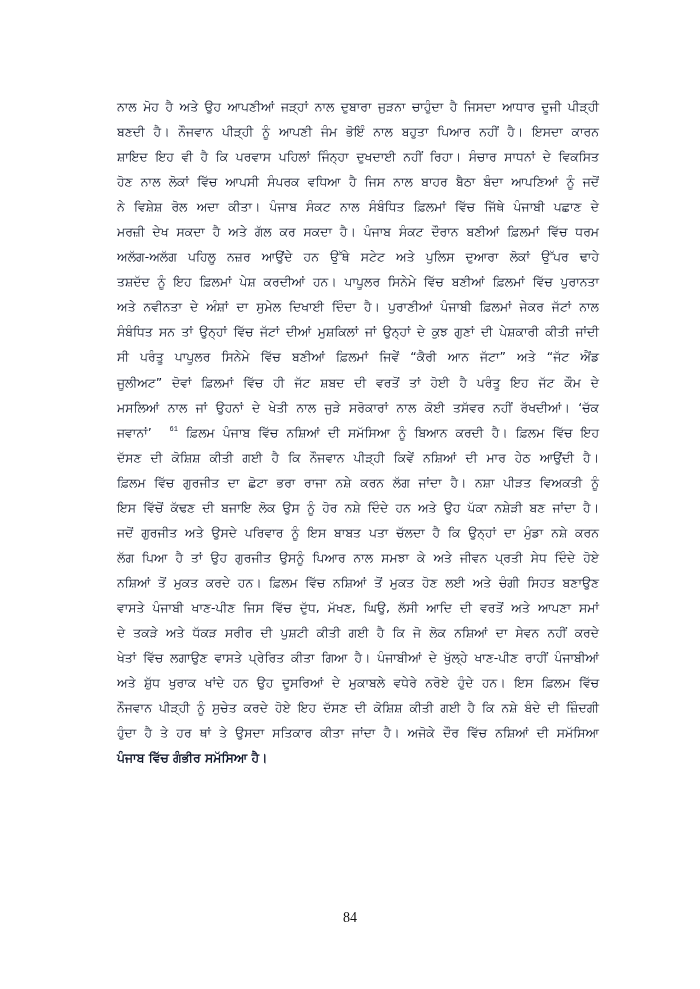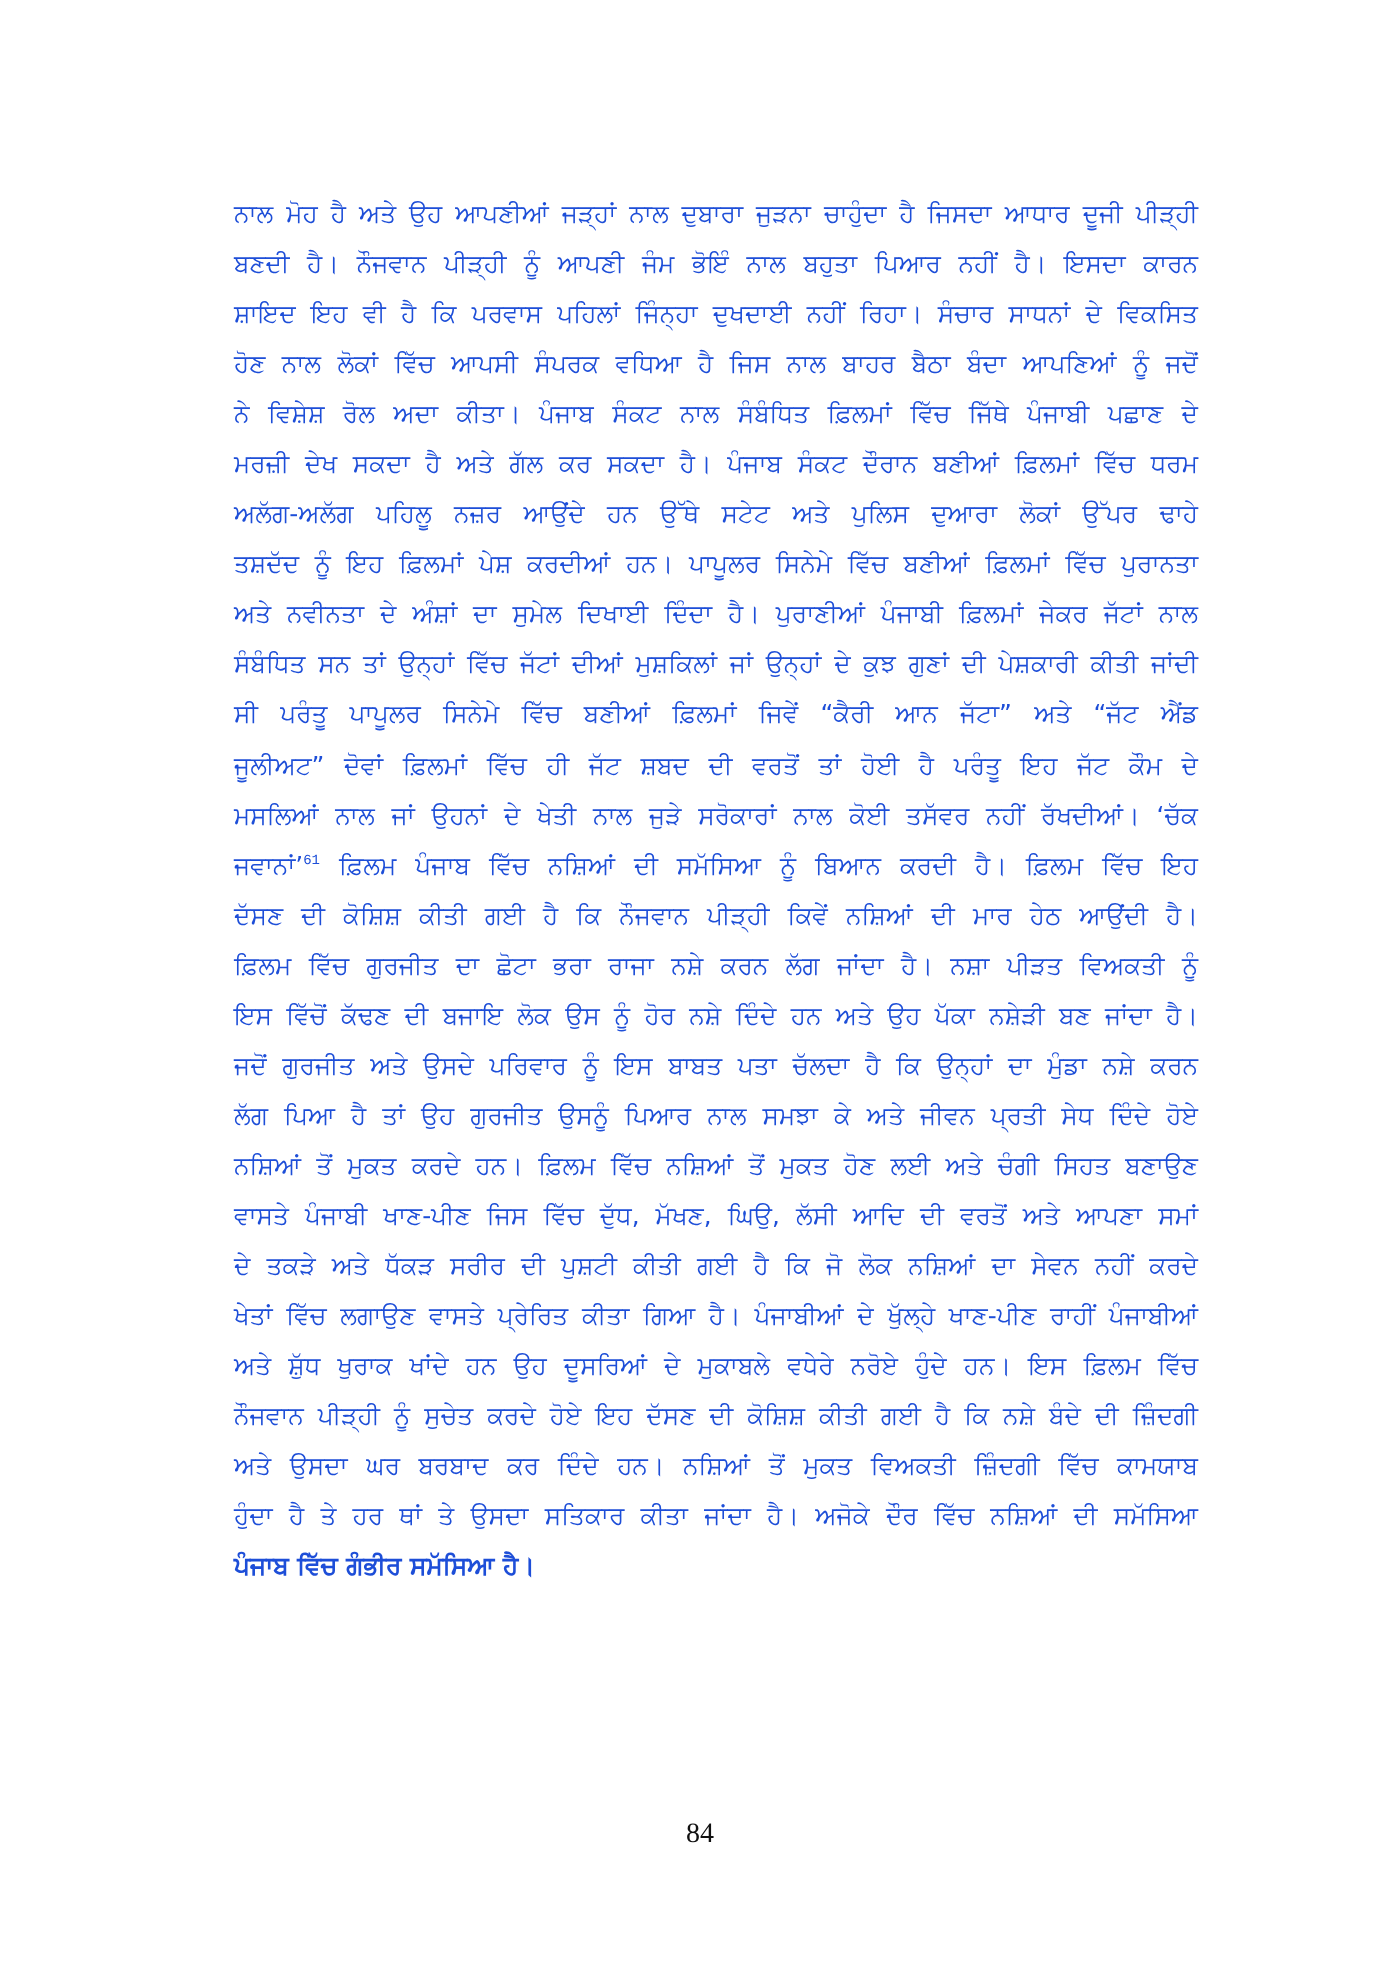--- a/index.html
+++ b/index.html
@@ -4,29 +4,29 @@
 <style>
   html, body { margin: 0; padding: 0; background: #ffffff; }
   body { width: 700px; height: 989px; position: relative; overflow: hidden; }
   .page {
     position: absolute; left: 0; top: 0; width: 700px; height: 989px;
     background: #ffffff;
   }
   .body-text {
     position: absolute; left: 117px; top: 94px; width: 482px;
     font-family: "DejaVu Sans", sans-serif;
-    font-size: 12.4px; line-height: 25.05px; color: #1d4ed8;
+    font-size: 12.4px; line-height: 25.05px; color: #0f172a;
   }
   .line {
     display: block; white-space: nowrap;
     text-align: justify; text-align-last: justify;
     height: 25.05px;
   }
   .line.last { text-align-last: left; font-weight: bold; }
-  sup { font-size: 7px; line-height: 0; font-family: Liberation Mono, monospace; }
+  sup { font-size: 7px; line-height: 0; font-family: Liberation Mono, monospace; margin-left: 18px; }
   .page-number {
     position: absolute; left: 0; width: 700px; top: 910px;
     text-align: center;
     font-family: "Liberation Serif", serif; font-size: 14px; color: #111;
   }
 </style>
 </head>
 <body>
 
 <div class="page">
@@ -49,19 +49,18 @@
     <span class="line">ਫ਼ਿਲਮ ਵਿੱਚ ਗੁਰਜੀਤ ਦਾ ਛੋਟਾ ਭਰਾ ਰਾਜਾ ਨਸ਼ੇ ਕਰਨ ਲੱਗ ਜਾਂਦਾ ਹੈ। ਨਸ਼ਾ ਪੀੜਤ ਵਿਅਕਤੀ ਨੂੰ</span>
     <span class="line">ਇਸ ਵਿੱਚੋਂ ਕੱਢਣ ਦੀ ਬਜਾਇ ਲੋਕ ਉਸ ਨੂੰ ਹੋਰ ਨਸ਼ੇ ਦਿੰਦੇ ਹਨ ਅਤੇ ਉਹ ਪੱਕਾ ਨਸ਼ੇੜੀ ਬਣ ਜਾਂਦਾ ਹੈ।</span>
     <span class="line">ਜਦੋਂ ਗੁਰਜੀਤ ਅਤੇ ਉਸਦੇ ਪਰਿਵਾਰ ਨੂੰ ਇਸ ਬਾਬਤ ਪਤਾ ਚੱਲਦਾ ਹੈ ਕਿ ਉਨ੍ਹਾਂ ਦਾ ਮੁੰਡਾ ਨਸ਼ੇ ਕਰਨ</span>
     <span class="line">ਲੱਗ ਪਿਆ ਹੈ ਤਾਂ ਉਹ ਗੁਰਜੀਤ ਉਸਨੂੰ ਪਿਆਰ ਨਾਲ ਸਮਝਾ ਕੇ ਅਤੇ ਜੀਵਨ ਪ੍ਰਤੀ ਸੇਧ ਦਿੰਦੇ ਹੋਏ</span>
     <span class="line">ਨਸ਼ਿਆਂ ਤੋਂ ਮੁਕਤ ਕਰਦੇ ਹਨ। ਫ਼ਿਲਮ ਵਿੱਚ ਨਸ਼ਿਆਂ ਤੋਂ ਮੁਕਤ ਹੋਣ ਲਈ ਅਤੇ ਚੰਗੀ ਸਿਹਤ ਬਣਾਉਣ</span>
     <span class="line">ਵਾਸਤੇ ਪੰਜਾਬੀ ਖਾਣ-ਪੀਣ ਜਿਸ ਵਿੱਚ ਦੁੱਧ, ਮੱਖਣ, ਘਿਉ, ਲੱਸੀ ਆਦਿ ਦੀ ਵਰਤੋਂ ਅਤੇ ਆਪਣਾ ਸਮਾਂ</span>
     <span class="line">ਦੇ ਤਕੜੇ ਅਤੇ ਧੱਕੜ ਸਰੀਰ ਦੀ ਪੁਸ਼ਟੀ ਕੀਤੀ ਗਈ ਹੈ ਕਿ ਜੋ ਲੋਕ ਨਸ਼ਿਆਂ ਦਾ ਸੇਵਨ ਨਹੀਂ ਕਰਦੇ</span>
     <span class="line">ਖੇਤਾਂ ਵਿੱਚ ਲਗਾਉਣ ਵਾਸਤੇ ਪ੍ਰੇਰਿਤ ਕੀਤਾ ਗਿਆ ਹੈ। ਪੰਜਾਬੀਆਂ ਦੇ ਖੁੱਲ੍ਹੇ ਖਾਣ-ਪੀਣ ਰਾਹੀਂ ਪੰਜਾਬੀਆਂ</span>
     <span class="line">ਅਤੇ ਸ਼ੁੱਧ ਖੁਰਾਕ ਖਾਂਦੇ ਹਨ ਉਹ ਦੂਸਰਿਆਂ ਦੇ ਮੁਕਾਬਲੇ ਵਧੇਰੇ ਨਰੋਏ ਹੁੰਦੇ ਹਨ। ਇਸ ਫ਼ਿਲਮ ਵਿੱਚ</span>
     <span class="line">ਨੌਜਵਾਨ ਪੀੜ੍ਹੀ ਨੂੰ ਸੁਚੇਤ ਕਰਦੇ ਹੋਏ ਇਹ ਦੱਸਣ ਦੀ ਕੋਸ਼ਿਸ਼ ਕੀਤੀ ਗਈ ਹੈ ਕਿ ਨਸ਼ੇ ਬੰਦੇ ਦੀ ਜ਼ਿੰਦਗੀ</span>
-    <span class="line">ਅਤੇ ਉਸਦਾ ਘਰ ਬਰਬਾਦ ਕਰ ਦਿੰਦੇ ਹਨ। ਨਸ਼ਿਆਂ ਤੋਂ ਮੁਕਤ ਵਿਅਕਤੀ ਜ਼ਿੰਦਗੀ ਵਿੱਚ ਕਾਮਯਾਬ</span>
     <span class="line">ਹੁੰਦਾ ਹੈ ਤੇ ਹਰ ਥਾਂ ਤੇ ਉਸਦਾ ਸਤਿਕਾਰ ਕੀਤਾ ਜਾਂਦਾ ਹੈ। ਅਜੋਕੇ ਦੌਰ ਵਿੱਚ ਨਸ਼ਿਆਂ ਦੀ ਸਮੱਸਿਆ</span>
     <span class="line last">ਪੰਜਾਬ ਵਿੱਚ ਗੰਭੀਰ ਸਮੱਸਿਆ ਹੈ।</span>
   </div>
 
   <div class="page-number">84</div>
 </div>
 
 </body></html>

